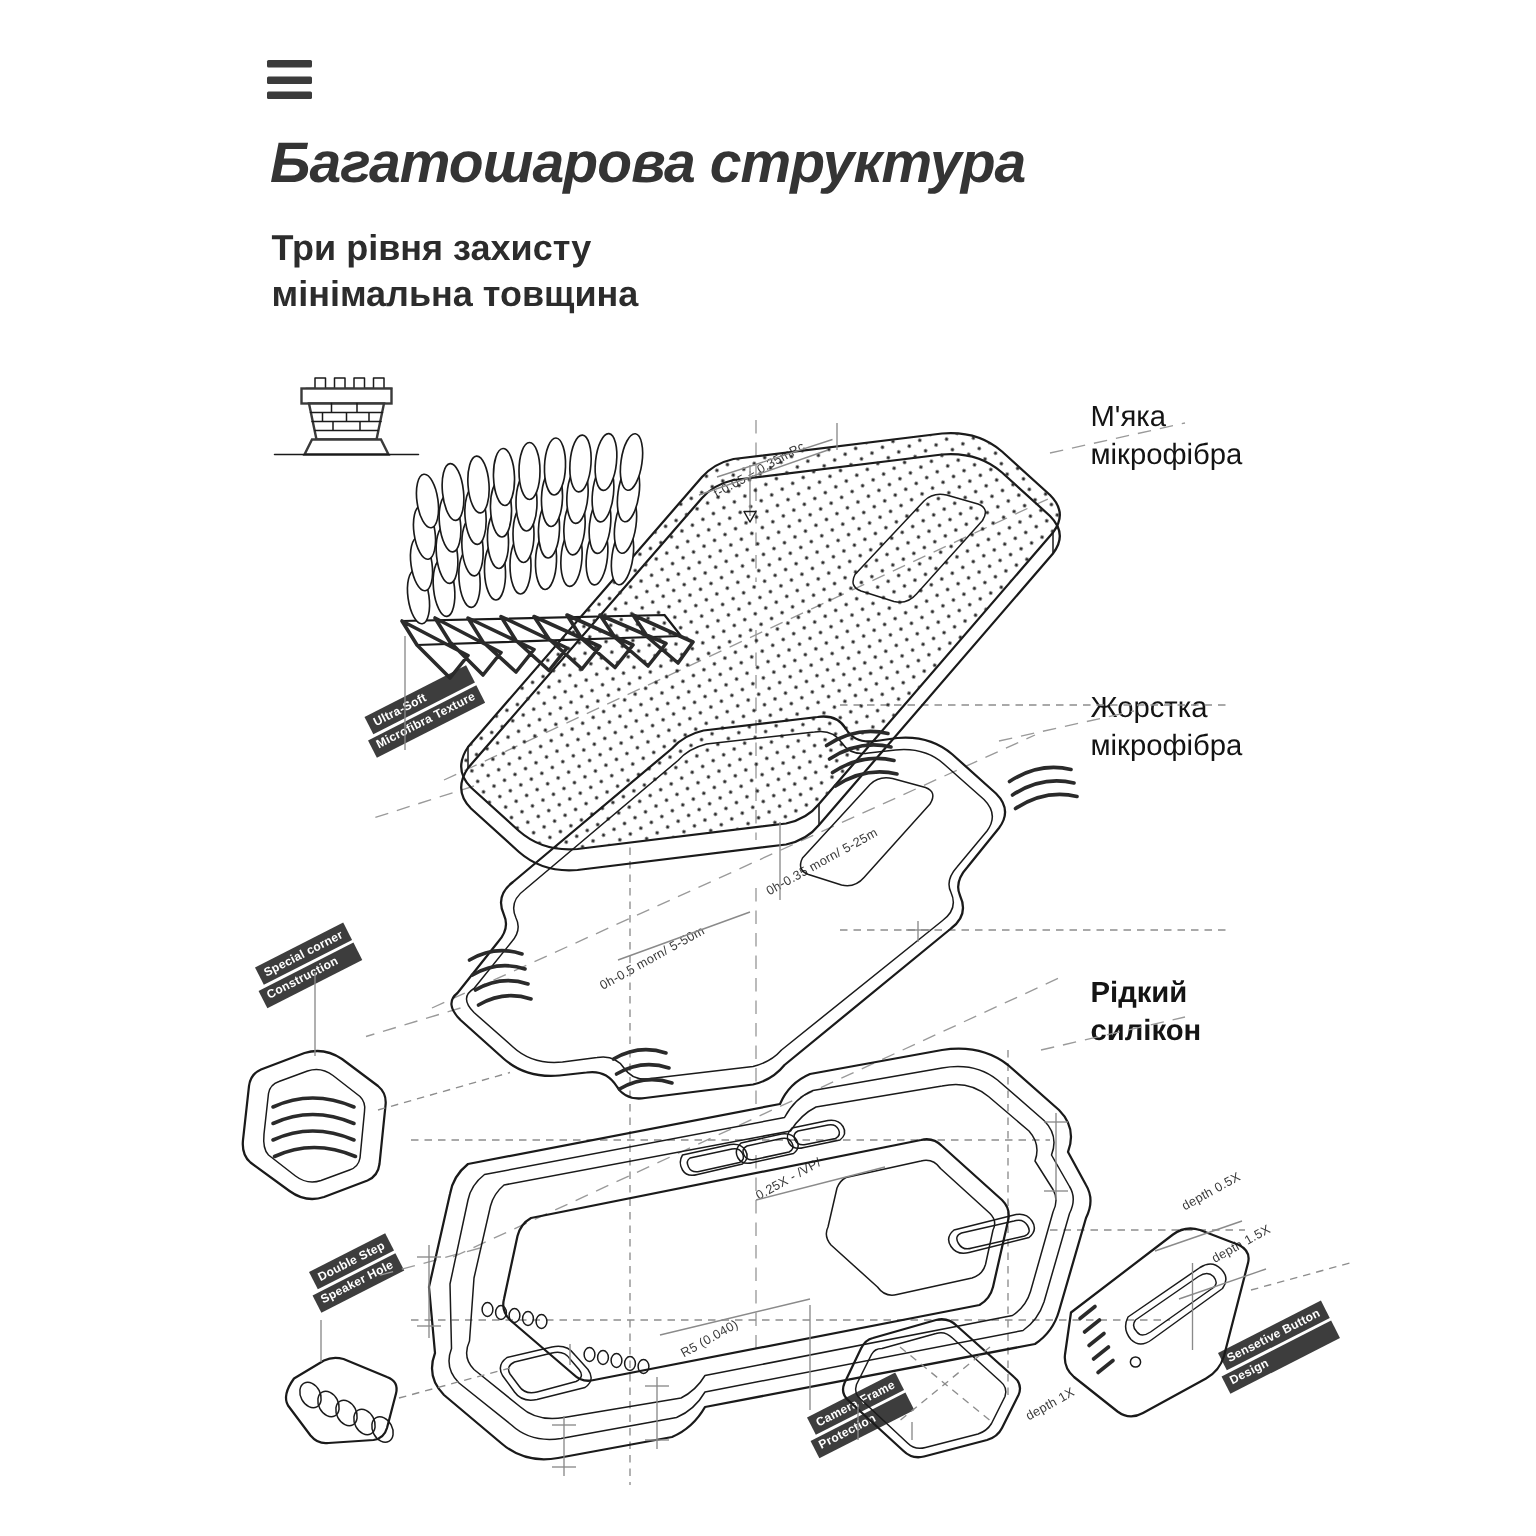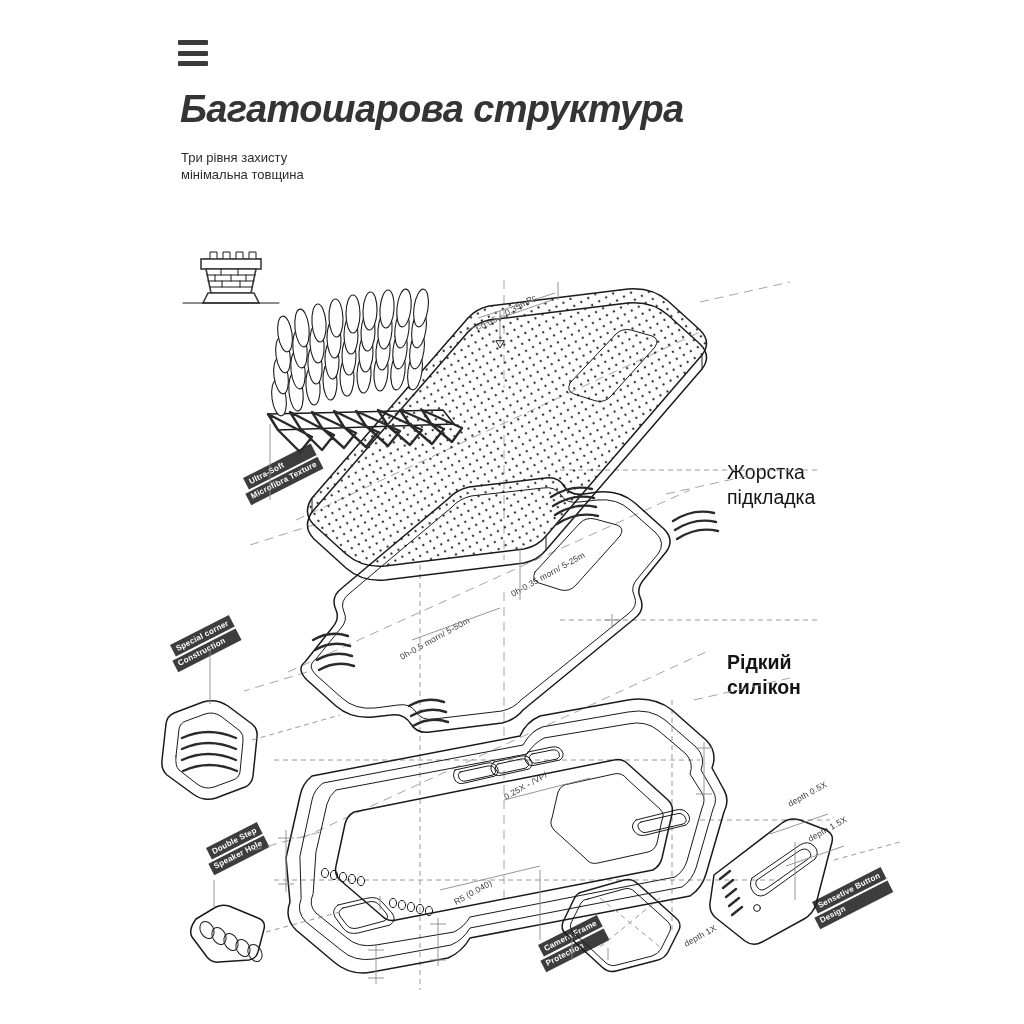--- a/index.html
+++ b/index.html
@@ -37,25 +37,25 @@
     font-weight: 800;
     font-style: italic;
     letter-spacing: -0.6px;
     color: #343434;
     white-space: nowrap;
   }
 
   .subtitle {
     position: absolute;
     left: 181px; top: 150px;
-    font-size: 13px;
+    font-size: 24px;
     line-height: 1.30;
     color: #2c2c2c;
     white-space: pre-line;
-    font-weight: 400;
+    font-weight: 700;
   }
 
   
   .layer-label {
     position: absolute;
     font-size: 19.5px;
     line-height: 1.30;
     color: #141414;
     white-space: pre-line;
     font-weight: 400;
@@ -119,22 +119,24 @@
   <div class="hamburger">
     <span></span>
     <span></span>
     <span></span>
   </div>
 
   <div class="page-title">Багатошарова структура</div>
   <div class="subtitle">Три рівня захисту
 мінімальна товщина</div>
 
+  <div class="layer-label" id="label-micro">М'яка
+мікрофібра</div>
   <div class="layer-label" id="label-lining">Жорстка
-підкладка</div>
+мікрофібра</div>
   <div class="layer-label" id="label-silicone">Рідкий
 силікон</div>
 
   <div class="tag" style="left:243px; top:478px; transform: rotate(-27deg);">
     <span class="tline">Ultra-Soft</span>
     <span class="tline">Microfibra Texture</span>
   </div>
 
   <div class="tag" style="left:170px; top:645px; transform: rotate(-27deg);">
     <span class="tline">Special corner</span>

